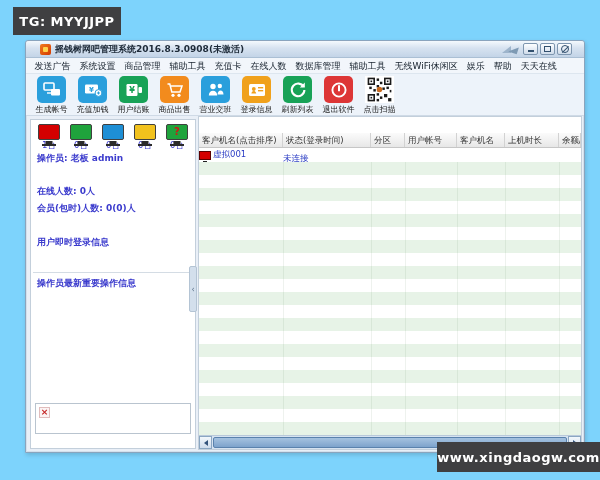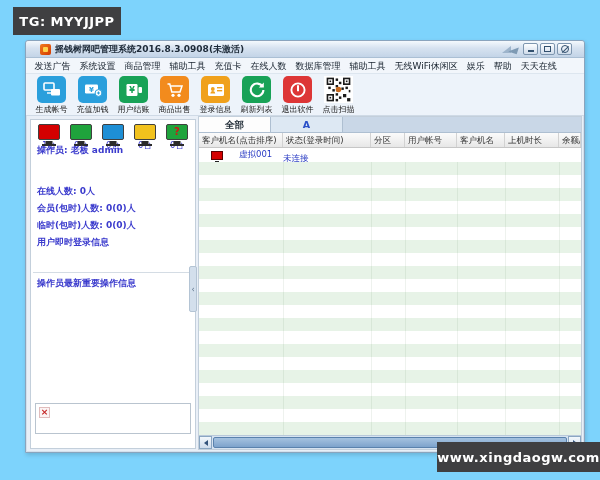--- a/index.html
+++ b/index.html
@@ -87,21 +87,21 @@
   .tab.inactive { background:#dde8f3; color:#2a50c8; }
   .thead { position:absolute; left:0; top:16px; right:0; height:15px; display:flex;
            background:linear-gradient(#fbfbfb,#e7e7e7); border-bottom:1px solid #c6c6c6; }
   .th { font-size:8.5px; color:#333; line-height:14px; padding-left:3px; border-right:1px solid #d2d2d2;
         white-space:nowrap; overflow:hidden; cursor:pointer; }
   .th:nth-child(1){width:84px}.th:nth-child(2){width:88px}.th:nth-child(3){width:34px}
   .th:nth-child(4){width:52px}.th:nth-child(5){width:48px}.th:nth-child(6){width:54px}
   .th:nth-child(7){flex:1}
   .trow { position:absolute; left:0; top:31px; right:0; height:14px; display:flex; align-items:center;
           background:#fff; cursor:pointer; }
-  .td-name { width:84px; display:flex; align-items:center; gap:16px; padding-left:12px; }
+  .td-name { width:84px; display:flex; align-items:center; gap:2px; padding-left:0; }
   .mini-mon { width:12px; height:9px; background:#d40000; border:1px solid #5c0000; position:relative; flex:0 0 auto; }
   .mini-mon::after { content:""; position:absolute; top:9px; left:3px; width:4px; height:2px; background:#222; }
   .row-text { font-size:8.5px; color:#2a3cc4; white-space:nowrap; }
   .td-status { width:88px; }
   .stripes { position:absolute; left:0; top:45px; right:0; bottom:14px;
              background:repeating-linear-gradient(180deg,#e7f3e7 0 13px,#ffffff 13px 26px); }
   .gridline { position:absolute; top:0; bottom:0; width:1px; background:rgba(90,130,90,.10); }
   .hscroll { position:absolute; left:0; bottom:0; right:0; height:14px; background:#d6e3f1;
              border-top:1px solid #b9c9da; display:flex; align-items:center; }
   .scroll-arrow { width:13px; height:13px; background:linear-gradient(#f2f7fc,#cfdcEB); border:1px solid #8aa6c2;
@@ -193,20 +193,31 @@
         <div class="tool-icon" style="background: rgb(242, 139, 29);">
           <svg width="20" height="20" viewBox="0 0 20 20">
               <path d="M2.5 4h2.3l2 8h8.2l2-6H6" fill="none" stroke="#fff" stroke-width="1.5"></path>
               <circle cx="8" cy="15.3" r="1.6" fill="#fff"></circle>
               <circle cx="14" cy="15.3" r="1.6" fill="#fff"></circle>
             </svg>
         </div>
         <div class="tool-label">商品出售</div>
       </div>
 
+      <div class="tool">
+        <div class="tool-icon" style="background: rgb(42, 159, 220);">
+          <svg width="20" height="20" viewBox="0 0 20 20">
+              <circle cx="7" cy="6.5" r="2.7" fill="#fff"></circle>
+              <path d="M2.8 15.5c0-3.2 1.9-4.8 4.2-4.8s4.2 1.6 4.2 4.8z" fill="#fff"></path>
+              <circle cx="13.8" cy="6" r="2.2" fill="#fff"></circle>
+              <path d="M11.5 14.5c.3-2.8 1.5-4.1 3-4.1 1.7 0 2.9 1.5 3 4.1z" fill="#fff"></path>
+            </svg>
+        </div>
+        <div class="tool-label">营业交班</div>
+      </div>
 
       <div class="tool">
         <div class="tool-icon" style="background: rgb(240, 161, 28);">
           <svg width="20" height="20" viewBox="0 0 20 20">
               <rect x="2" y="4" width="16" height="12" rx="1.5" fill="#fff"></rect>
               <circle cx="6.8" cy="9" r="1.9" fill="#f0a11c"></circle>
               <path d="M4.4 13.5c.3-1.6 1.3-2.4 2.4-2.4s2.1.8 2.4 2.4z" fill="#f0a11c"></path>
               <rect x="11" y="7" width="5.2" height="1.4" fill="#f0a11c"></rect>
               <rect x="11" y="10" width="5.2" height="1.4" fill="#f0a11c"></rect>
             </svg>
@@ -294,40 +305,35 @@
           <div class="legend-count">0台</div>
         </div>
         <div class="legend-cell">
           <div class="mon" style="background: rgb(31, 163, 60);">
               <span class="qmark">?</span>
             </div>
           <div class="legend-count">0台</div>
         </div>
       </div>
 
-      <div class="side-line" style="top:24px">操作员: 老板 admin</div>
+      <div class="side-line" style="top:32px">操作员: 老板 admin</div>
       <div class="side-line" style="top:65px">在线人数: 0人</div>
       <div class="side-line" style="top:82px">会员(包时)人数: 0(0)人</div>
-      <div class="side-line" style="top:99px">临时(包时)人数: 0(0)人</div>
       <div class="side-line" style="top:116px">用户即时登录信息</div>
       <div class="sep-line"></div>
       <div class="side-line" style="top:157px">操作员最新重要操作信息</div>
 
       <div class="msg-box">
         <div class="close-x">×</div>
       </div>
     </div>
 
     <div class="collapse-handle">‹</div>
 
     <div class="right-panel">
-      <div class="tabstrip">
-        <div class="tab active">全部</div>
-        <div class="tab inactive">A</div>
-      </div>
 
       <div class="thead">
         <div class="th">客户机名(点击排序)</div>
         <div class="th">状态(登录时间)</div>
         <div class="th">分区</div>
         <div class="th">用户帐号</div>
         <div class="th">客户机名</div>
         <div class="th">上机时长</div>
         <div class="th">余额/余</div>
       </div>

